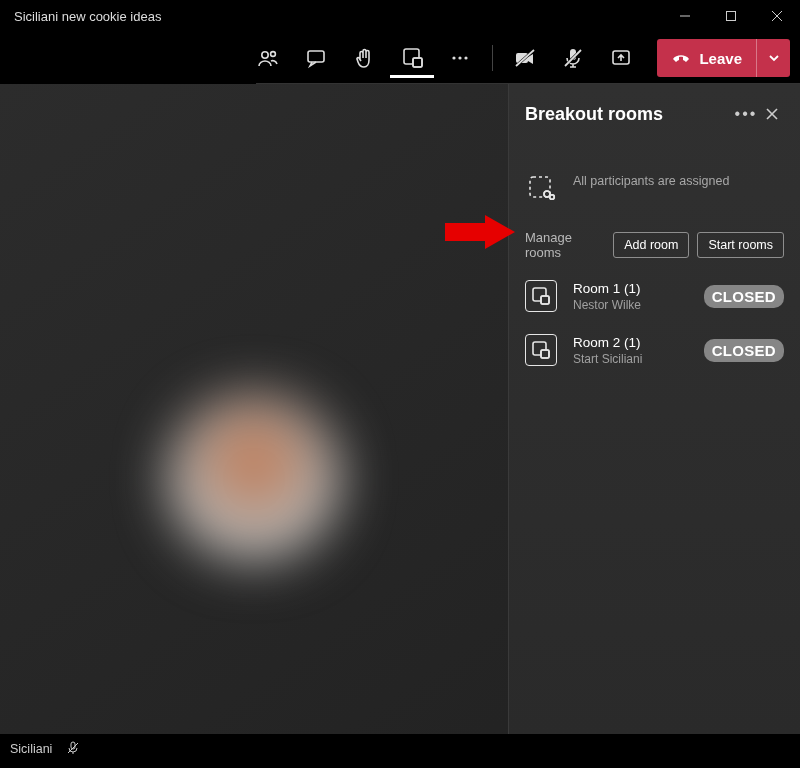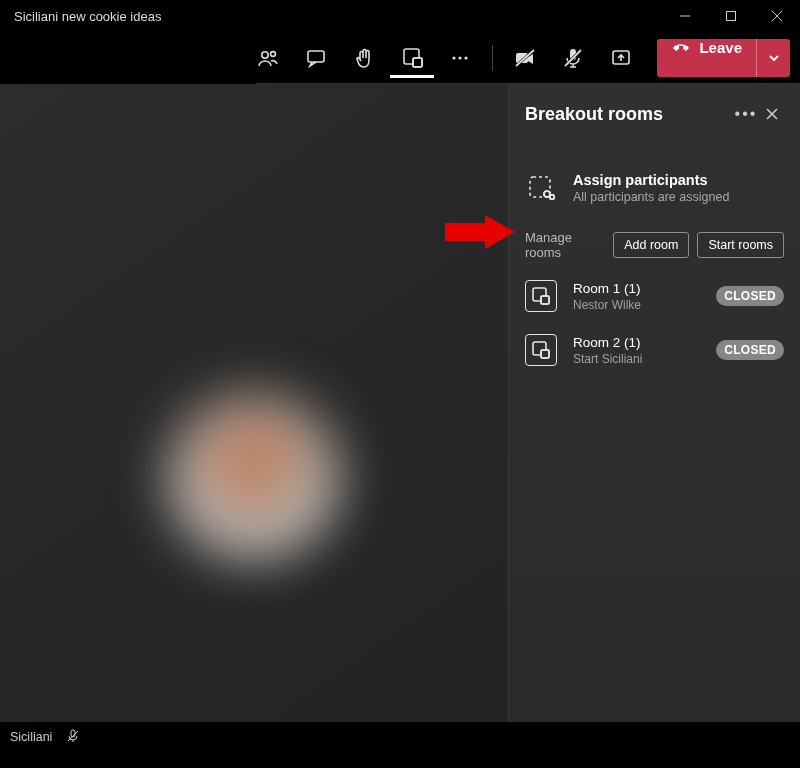--- a/index.html
+++ b/index.html
@@ -56,21 +56,21 @@
 
   .leave-btn {
     background:#c4314b;
     height:38px;
     border-radius:3px;
     display:flex;
     align-items:center;
     margin-left:10px;
   }
   .leave-main{
-    display:flex; align-items:flex-start; gap:8px;
+    display:flex; align-items:center; gap:8px;
     padding:0 14px;
     font-size:15px; font-weight:600;
     height:100%;
   }
   .leave-caret{
     width:34px; height:100%;
     border-left:1px solid rgba(255,255,255,0.35);
     display:flex;align-items:center;justify-content:center;
   }
 
@@ -154,30 +154,30 @@
     border:1.6px solid #e6e6e6;
     border-radius:4px;
     display:flex;align-items:center;justify-content:center;
   }
   .room-text{ flex:1;}
   .room-text .rn{ font-size:13.5px; color:#fff;}
   .room-text .rp{ font-size:12px; color:#a0a0a0; margin-top:2px;}
   .pill{
     background:#868686;
     color:#fff;
-    font-size:12px;
+    font-size:15px;
     font-weight:700;
     padding:3px 8px;
     border-radius:10px;
     letter-spacing:0.3px;
   }
 
   .footer{
     position:absolute;
-    left:0; right:0; bottom:16px;
+    left:0; right:0; bottom:4px;
     height:30px;
     background:#000;
     display:flex; align-items:center;
     padding:0 10px;
     font-size:12.5px;
     color:#ccc;
     gap:14px;
   }
   .mic-slash svg{stroke:#ccc; fill:none;}
 </style>
@@ -300,21 +300,20 @@
       <div class="assign-icon">
         <svg width="30" height="30" stroke="#e6e6e6" fill="none" stroke-width="1.6">
           <rect x="3" y="3" width="20" height="20" rx="3" stroke-dasharray="3 3"></rect>
           <circle cx="20" cy="20" r="3" fill="#303030"></circle>
           <circle cx="25" cy="23" r="2.3" fill="#303030"></circle>
           <circle cx="20" cy="20" r="3"></circle>
           <circle cx="25" cy="23" r="2.3"></circle>
         </svg>
       </div>
       <div class="assign-text">
-        <div class="t1">Assign participants</div>
         <div class="t2">All participants are assigned</div>
       </div>
     </div>
 
     <div class="manage-row">
       <div class="manage-label">Manage rooms</div>
       <div class="small-btn">Add room</div>
       <div class="small-btn">Start rooms</div>
     </div>
 

